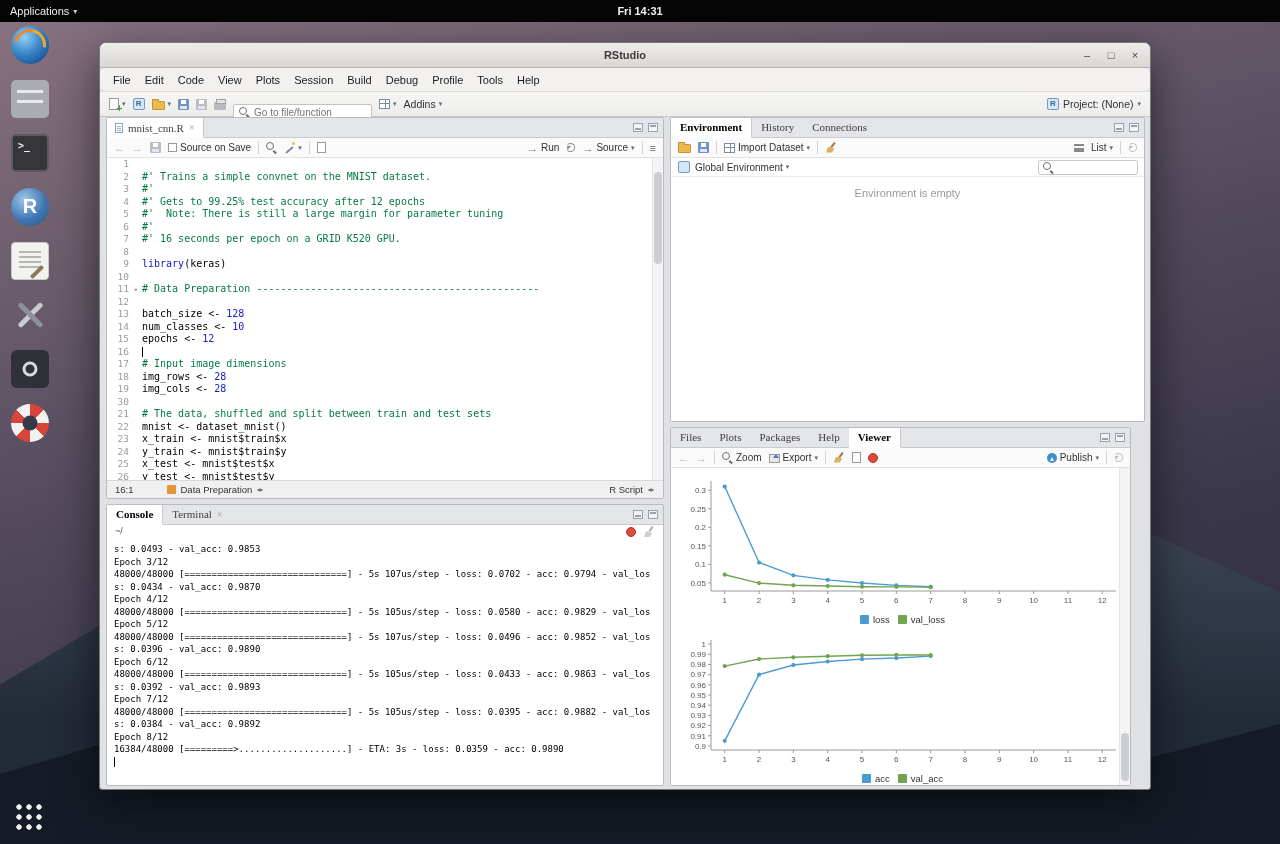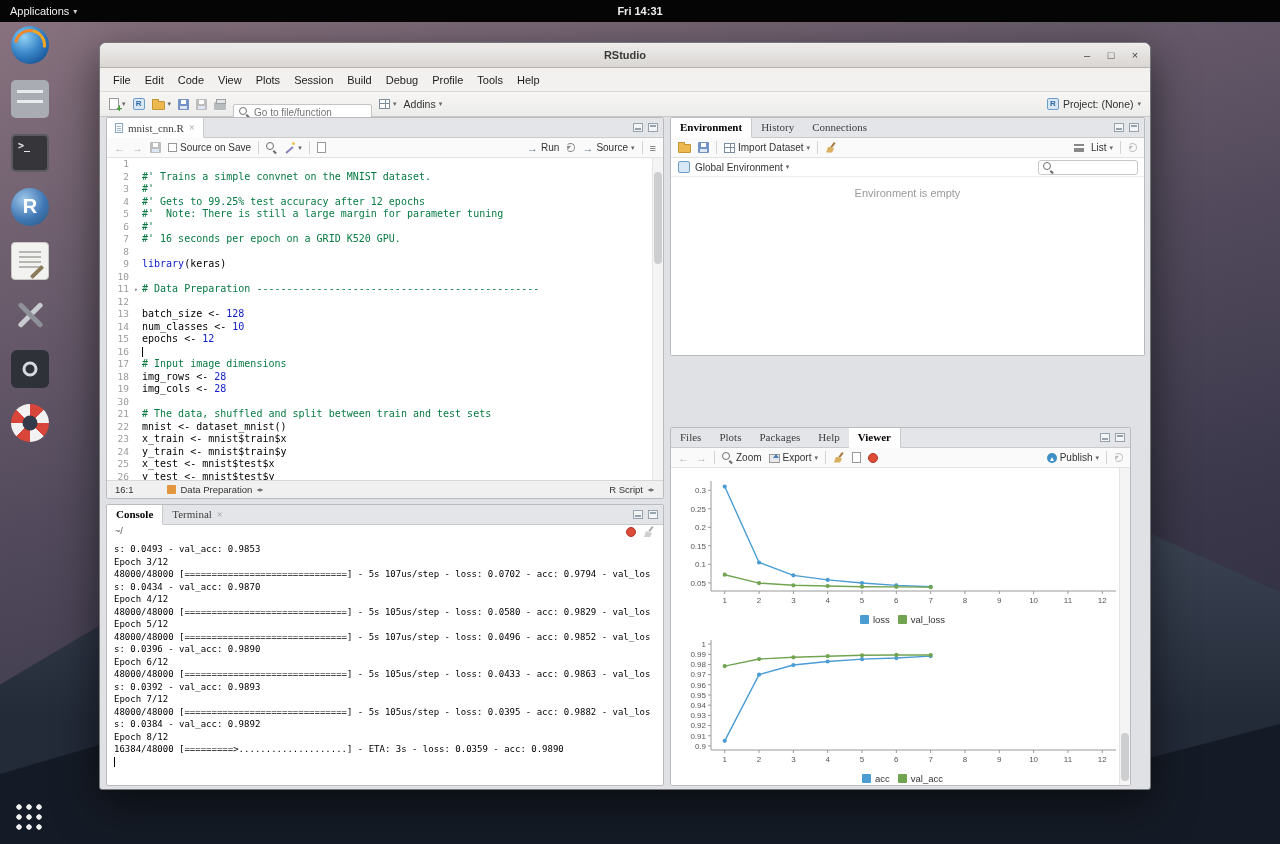--- a/index.html
+++ b/index.html
@@ -52,21 +52,21 @@
 
   
   .window { position:absolute; left:99px; top:42px; width:1052px; height:748px;
     background:#dfe1e4; border:1px solid #77787a; border-radius:7px 7px 3px 3px;
     box-shadow:0 14px 44px rgba(0,0,0,.55); z-index:30; }
   .titlebar { height:25px; background:linear-gradient(#efedec,#d9d6d3); border-bottom:1px solid #b8b4b0;
     border-radius:6px 6px 0 0; position:relative; display:flex; align-items:center; justify-content:center; }
   .win-title { font-size:11px; font-weight:bold; color:#3a3a3a; }
   .win-controls { position:absolute; right:8px; top:0; height:100%; display:flex; align-items:center; gap:10px; }
   .wc { font-size:11px; color:#444; width:14px; text-align:center; cursor:default; }
-  .menubar { height:24px; background:#f2f1f0; border-bottom:1px solid #dcdad8; display:flex; align-items:center; padding:0 6px; }
+  .menubar { height:24px; background:#f2f1f0; border-bottom:1px solid #dcdad8; display:flex; align-items:center; padding:0 6px;border-radius:6px; }
   .menu-item { padding:3px 7px; font-size:11px; color:#1c1c1c; }
   .toolbar { height:25px; background:linear-gradient(#f7f6f5,#ececeb); border-bottom:1px solid #c9c7c5;
     display:flex; align-items:center; gap:7px; padding:0 9px; position:relative; font-size:10.5px; color:#333; }
   .tb-btn { display:inline-flex; align-items:center; gap:3px; }
   .dd { font-size:7px; color:#666; }
   .sep { width:1px; height:13px; background:#d4d4d4; display:inline-block; }
   .tb-search { display:inline-flex; align-items:center; gap:4px; border:1px solid #c4c4c4; background:#fff;
     border-radius:2px; height:17px; padding:0 5px;margin-top:16px; }
   .tb-search input { border:none; outline:none; font-size:10px; width:112px; background:transparent; color:#555;
     font-family:"Liberation Sans",sans-serif; }
@@ -117,21 +117,21 @@
   .updown { width:7px; height:10px; display:inline-block; position:relative; }
   .updown::before { content:''; position:absolute; top:0; left:0; border:3px solid transparent; border-bottom:3.5px solid #777; }
   .updown::after { content:''; position:absolute; bottom:0; left:0; border:3px solid transparent; border-top:3.5px solid #777; }
   .sec-icon { width:9px; height:9px; background:#e2973f; border-radius:1px; display:inline-block; }
 
   
   .workspace { position:absolute; top:74px; left:0; right:0; bottom:0; }
   .pane { position:absolute; background:#fff; border:1px solid #b9bbbe; border-radius:2px; overflow:hidden; }
   .source-pane  { left:6px;   top:0;     width:558px; height:382px; }
   .console-pane { left:6px;   top:387px; width:558px; height:282px; }
-  .env-pane     { left:570px; top:0;     width:475px; height:239px; }
+  .env-pane     { left:570px; top:0;     width:475px; height:305px; }
   .viewer-pane  { left:570px; top:310px; width:461px; height:359px; }
   .pane-tabbar { height:20px; background:#e4e5e8; border-bottom:1px solid #c8cacc; display:flex; align-items:stretch;
     font-size:11px; color:#404040; position:relative;font-family:Liberation Serif, serif; }
   .pane-tab { padding:3px 9px 0 9px; cursor:default; }
   .pane-tab.active { background:#fff; border-right:1px solid #c8cacc; margin-bottom:-1px; border-bottom:1px solid #fff; color:#000; font-weight:bold; }
   .pane-tab .tab-close { margin-left:5px; color:#999; font-size:10px; }
   .doc-tab { display:flex; align-items:center; gap:5px; padding:0 8px; background:#fff; border-right:1px solid #c8cacc;
     margin-bottom:-1px; border-bottom:1px solid #fff; }
   .file-icon { width:8px; height:10px; background:#fff; border:1px solid #8aa5c0; display:inline-block; position:relative; }
   .file-icon::before { content:''; position:absolute; left:1px; top:2px; right:1px; height:1px; background:#9db8d2; box-shadow:0 2px 0 #9db8d2,0 4px 0 #9db8d2; }

